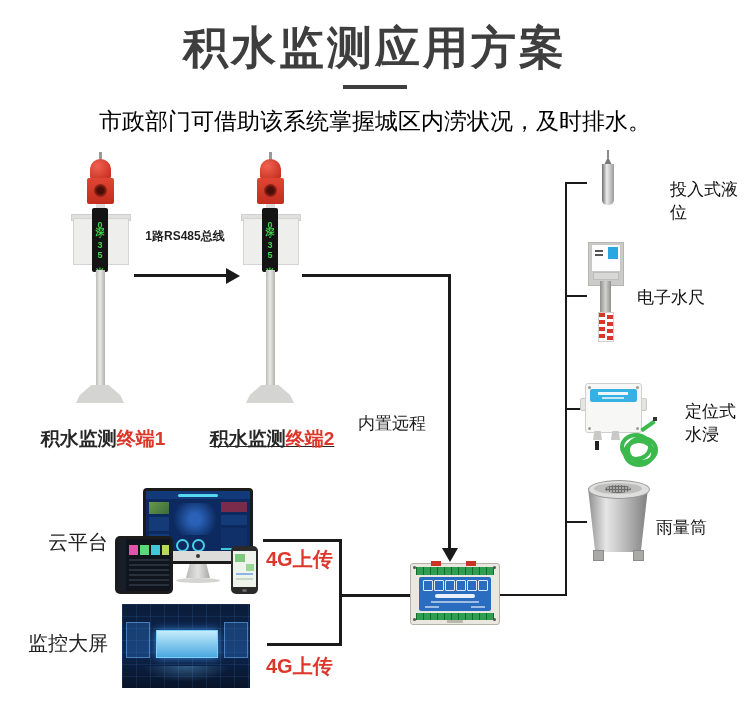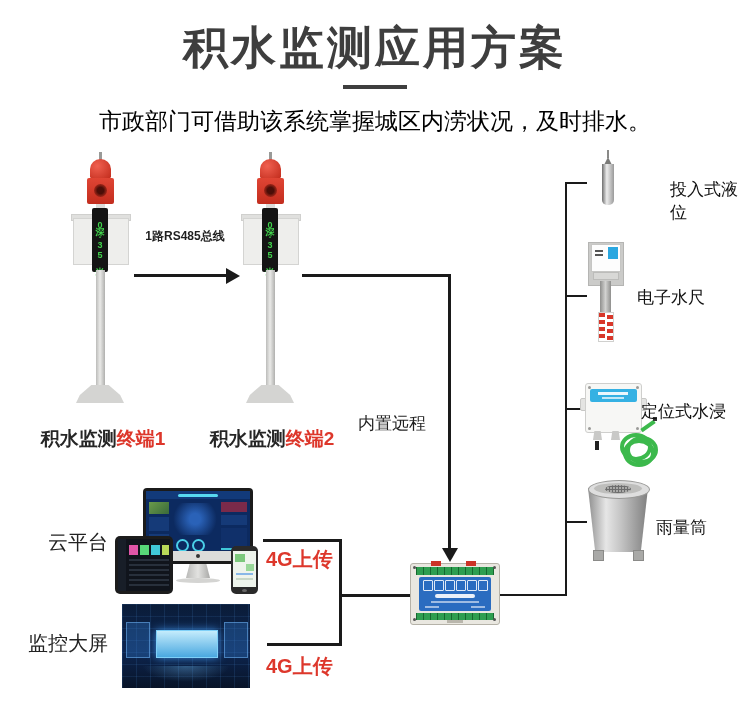--- a/index.html
+++ b/index.html
@@ -115,21 +115,21 @@
   </div>
   <div class="abs pole-neck"></div>
   <div class="abs pole-box-lid"></div>
   <div class="abs pole-box"></div>
   <div class="abs pole-display">
     <span>深0.35米</span>
   </div>
   <div class="abs pole-shaft"></div>
   <div class="abs pole-base"></div>
 </div>
-<div class="abs tlabel" style="left:192px;">
+<div class="abs tlabel" style="left:192px;text-decoration:underline;">
   <span>积水监测</span><span class="red">终端2</span>
 </div>
 
 <div class="abs rs485">
   <div>1路RS485总线</div>
 </div>
 <div class="abs remote">
   <div>内置远程</div>
 </div>
 <div class="abs upload" style="left:266px;top:546px;">4G上传</div>
@@ -173,21 +173,21 @@
   </div>
   <div class="abs" style="left:13px;top:51px;width:9px;height:9px;background:#c9c9c7;clip-path:polygon(15% 0,85% 0,100% 100%,0 100%);"></div>
   <div class="abs" style="left:31px;top:51px;width:9px;height:9px;background:#c9c9c7;clip-path:polygon(15% 0,85% 0,100% 100%,0 100%);"></div>
   <div class="abs" style="left:15px;top:61px;width:4px;height:9px;background:#222;"></div>
   <div class="abs" style="left:60px;top:44px;width:16px;height:4px;background:#3cb94c;transform:rotate(-35deg);"></div>
   <div class="abs" style="left:73px;top:37px;width:4px;height:4px;background:#333;"></div>
   <div class="abs coil" style="left:40px;top:53px;"></div>
   <div class="abs coil" style="left:46px;top:56px;"></div>
   <div class="abs coil" style="left:43px;top:59px;"></div>
 </div>
-<div class="abs side-label" style="left:641px;top:400px;">定位式水浸</div>
+<div class="abs side-label" style="left:641px;top:400px;padding-left:44px;">定位式水浸</div>
 
 <div class="abs" style="left:585px;top:480px;width:66px;height:82px;">
   <div class="abs" style="left:3px;top:8px;width:60px;height:64px;background:linear-gradient(90deg,#8f8f8f,#e6e6e6 30%,#c4c4c4 55%,#7f7f7f);clip-path:polygon(0 0,100% 0,88% 100%,12% 100%);"></div>
   <div class="abs" style="left:3px;top:0;width:60px;height:17px;border-radius:50%;background:#dedede;border:1px solid #9a9a98;"></div>
   <div class="abs" style="left:9px;top:3px;width:48px;height:11px;border-radius:50%;background:#bebebc;"></div>
   <div class="abs" style="left:20px;top:5px;width:26px;height:8px;border-radius:50%;background:radial-gradient(#6c6c6c 1px,transparent 1.2px);background-size:3px 3px;background-color:#a9a9a7;"></div>
   <div class="abs" style="left:8px;top:70px;width:9px;height:9px;background:#a9a9a7;border:1px solid #8a8a88;"></div>
   <div class="abs" style="left:48px;top:70px;width:9px;height:9px;background:#a9a9a7;border:1px solid #8a8a88;"></div>
 </div>
 <div class="abs side-label" style="left:656px;top:516px;">雨量筒</div>

